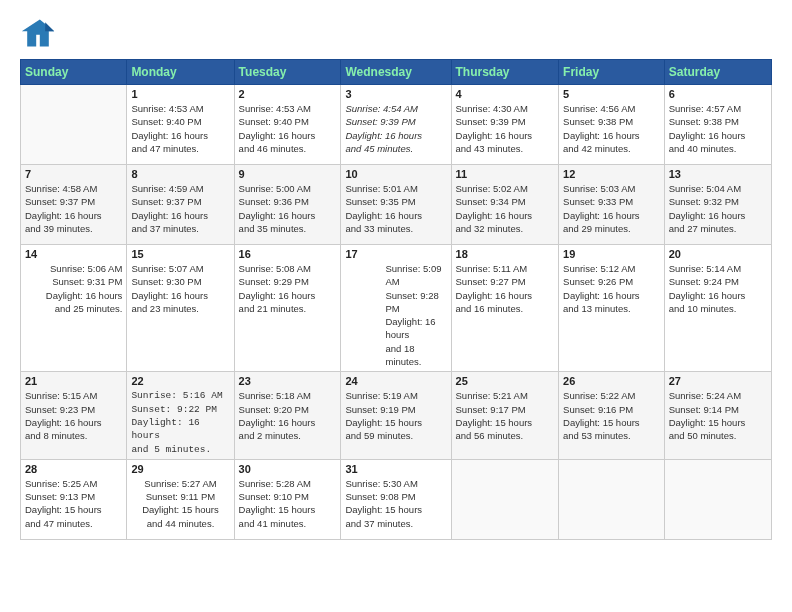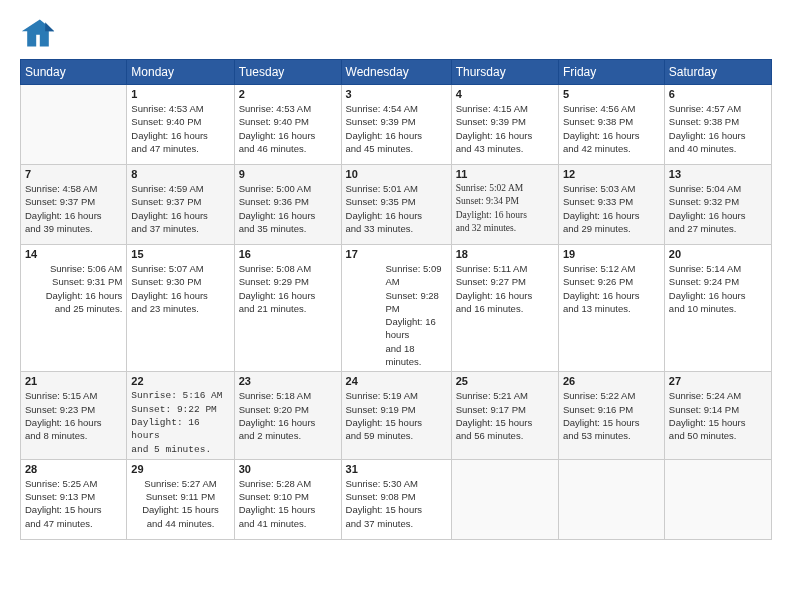--- a/index.html
+++ b/index.html
@@ -48,25 +48,25 @@
       font-size: 16px;
       color: #333;
     }
     table {
       width: 100%;
       border-collapse: collapse;
       font-size: 10px;
     }
     thead th {
       background-color: #2a5a9f;
-      color: #ffffff;
+      color: #86efac;
       padding: 5px 4px;
       text-align: left;
       font-size: 12px;
-      font-weight: normal;
+      font-weight: bold;
       border: 1px solid #1a4a8f;
     }
     tbody td {
       border: 1px solid #ccc;
       padding: 3px 4px;
       vertical-align: top;
       width: 113px;
       height: 80px;
     }
     tbody tr:nth-child(even) td {
@@ -137,28 +137,28 @@
           </td>
           <td>
             <span class="day-number">2</span>
             <div class="day-info" style="white-space: pre-line;">Sunrise: 4:53 AM
 Sunset: 9:40 PM
 Daylight: 16 hours
 and 46 minutes.</div>
           </td>
           <td>
             <span class="day-number">3</span>
-            <div class="day-info" style="white-space: pre-line;">Sunrise: 4:54 AM
+            <div class="day-info" style="white-space: pre-line; font-style: italic;">Sunrise: 4:54 AM
 Sunset: 9:39 PM
 Daylight: 16 hours
 and 45 minutes.</div>
           </td>
           <td>
             <span class="day-number">4</span>
-            <div class="day-info" style="white-space: pre-line;">Sunrise: 4:15 AM
+            <div class="day-info" style="white-space: pre-line;">Sunrise: 4:30 AM
 Sunset: 9:39 PM
 Daylight: 16 hours
 and 43 minutes.</div>
           </td>
           <td>
             <span class="day-number">5</span>
             <div class="day-info" style="white-space: pre-line;">Sunrise: 4:56 AM
 Sunset: 9:38 PM
 Daylight: 16 hours
 and 42 minutes.</div>
@@ -195,21 +195,21 @@
           </td>
           <td>
             <span class="day-number">10</span>
             <div class="day-info" style="white-space: pre-line;">Sunrise: 5:01 AM
 Sunset: 9:35 PM
 Daylight: 16 hours
 and 33 minutes.</div>
           </td>
           <td>
             <span class="day-number">11</span>
-            <div class="day-info" style="white-space: pre-line; font-family: Liberation Serif, serif;">Sunrise: 5:02 AM
+            <div class="day-info" style="white-space: pre-line;">Sunrise: 5:02 AM
 Sunset: 9:34 PM
 Daylight: 16 hours
 and 32 minutes.</div>
           </td>
           <td>
             <span class="day-number">12</span>
             <div class="day-info" style="white-space: pre-line;">Sunrise: 5:03 AM
 Sunset: 9:33 PM
 Daylight: 16 hours
 and 29 minutes.</div>

